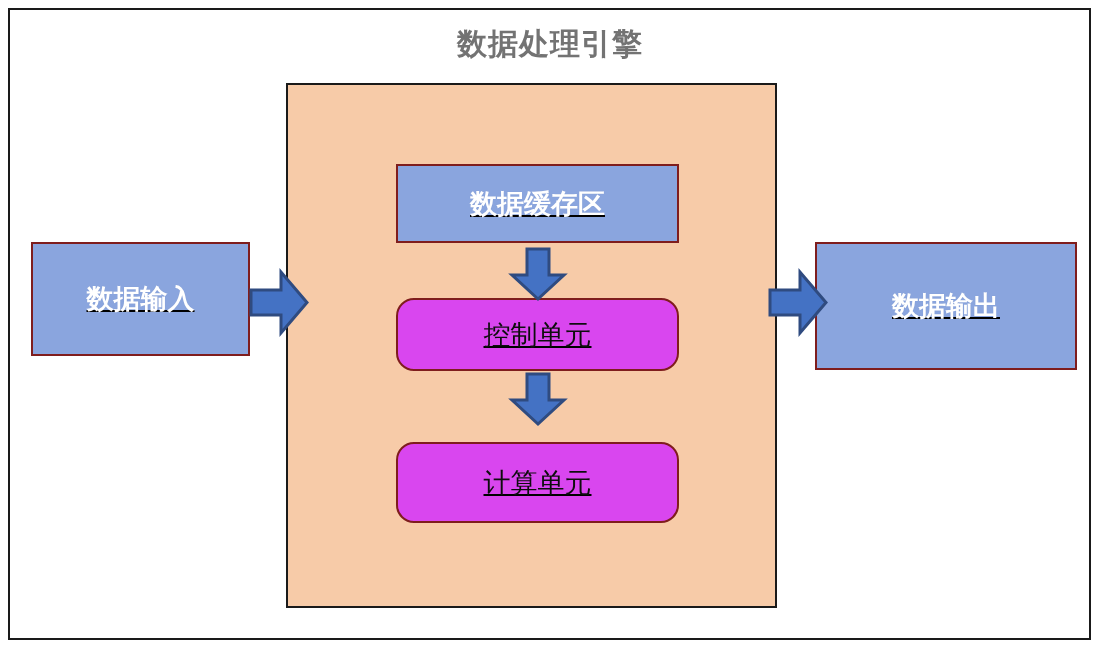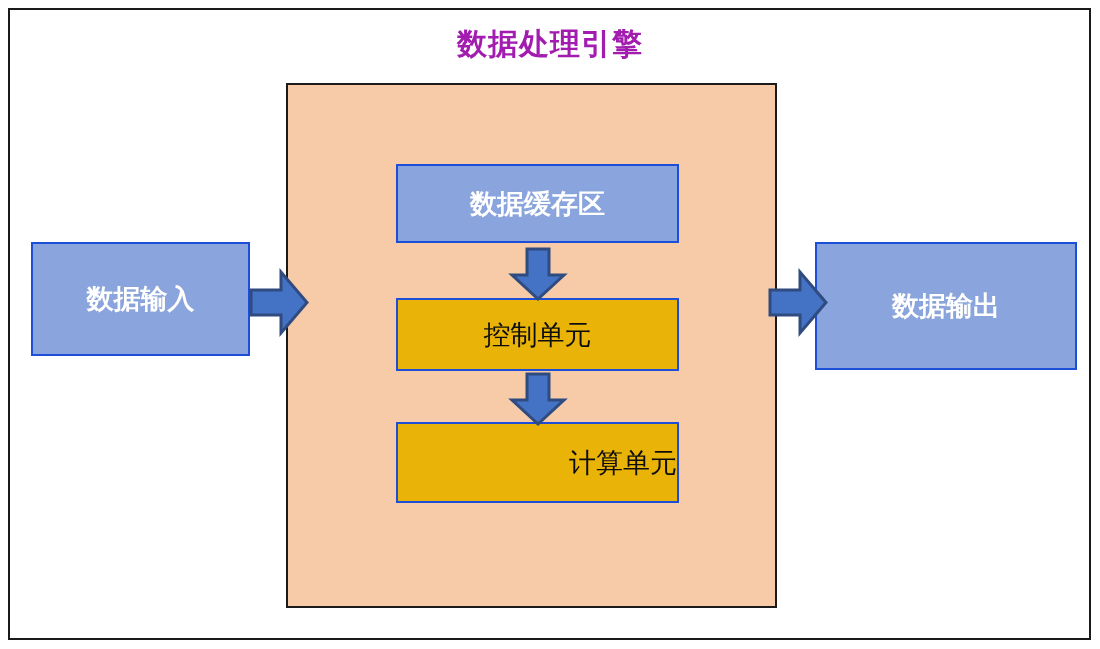--- a/index.html
+++ b/index.html
@@ -32,61 +32,63 @@
   }
   
   #diagram-title {
     position: absolute;
     left: 0;
     top: 24px;
     width: 1100px;
     text-align: center;
     font-size: 30px;
     font-weight: bold;
-    color: #a21caf;
+    color: #737373;
     letter-spacing: 1px;
     line-height: 40px;
     white-space: nowrap;
   }
   
   #engine-panel {
     position: absolute;
     left: 286px;
     top: 83px;
     width: 491px;
     height: 525px;
     background: #F7CBA8;
     border: 2px solid #1a1a1a;
     box-sizing: border-box;
   }
   
   .node-box {
     position: absolute;
     box-sizing: border-box;
-    border: 2px solid #1d4ed8;
+    border: 2px solid #7f1d1d;
     display: flex;
     align-items: center;
     justify-content: center;
     text-align: center;
+    text-decoration: underline;
   }
   .node-label {
     display: block;
     white-space: nowrap;
   }
   .box-blue {
     background: #8AA5DE;
   }
   .box-blue .node-label {
     color: #ffffff;
     font-weight: bold;
     font-size: 27px;
     text-shadow: 0 0 1px rgba(0,0,0,0.08);
   }
   .box-green {
-    background: #eab308;
+    background: #d946ef;
+    border-radius: 18px;
   }
   .box-green .node-label {
     color: #0d0d0d;
     font-weight: normal;
     font-size: 27px;
   }
   
   #node-data-input {
     left: 31px;
     top: 242px;
@@ -107,24 +109,23 @@
     height: 79px;
   }
   #node-control-unit {
     left: 396px;
     top: 298px;
     width: 283px;
     height: 73px;
   }
   #node-compute-unit {
     left: 396px;
-    top: 422px;
+    top: 442px;
     width: 283px;
     height: 81px;
-    justify-content: flex-end;
   }
   
   .arrow {
     position: absolute;
   }
   .arrow svg {
     display: block;
     overflow: visible;
   }
   #arrow-input-to-engine {

